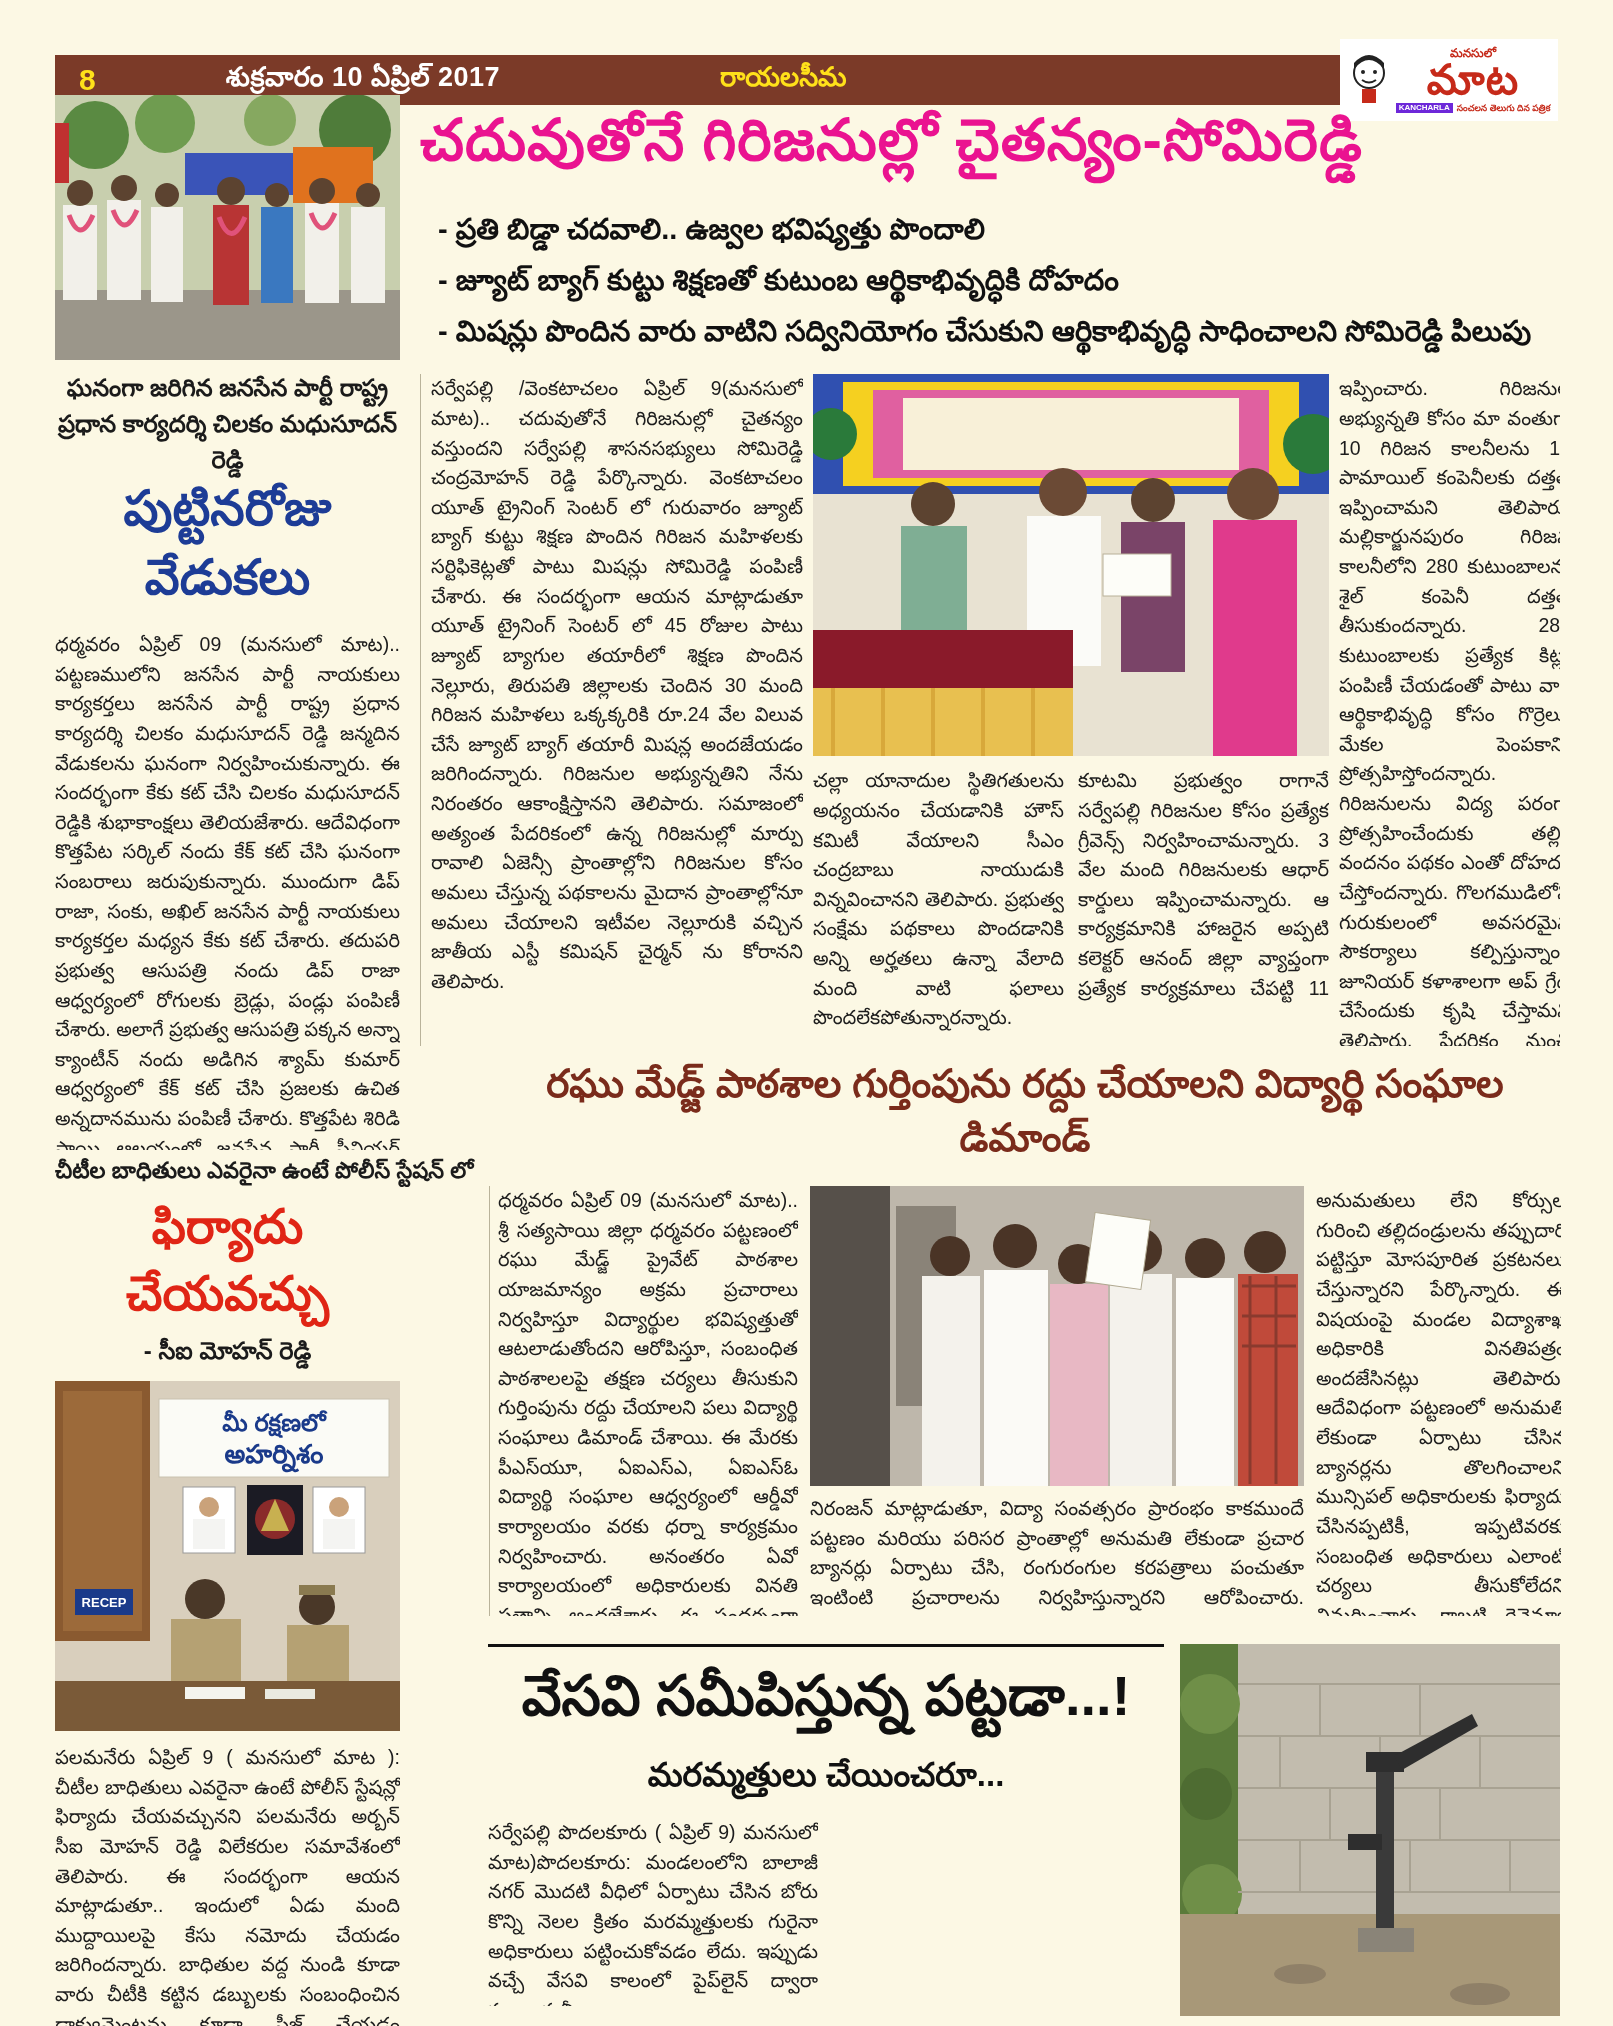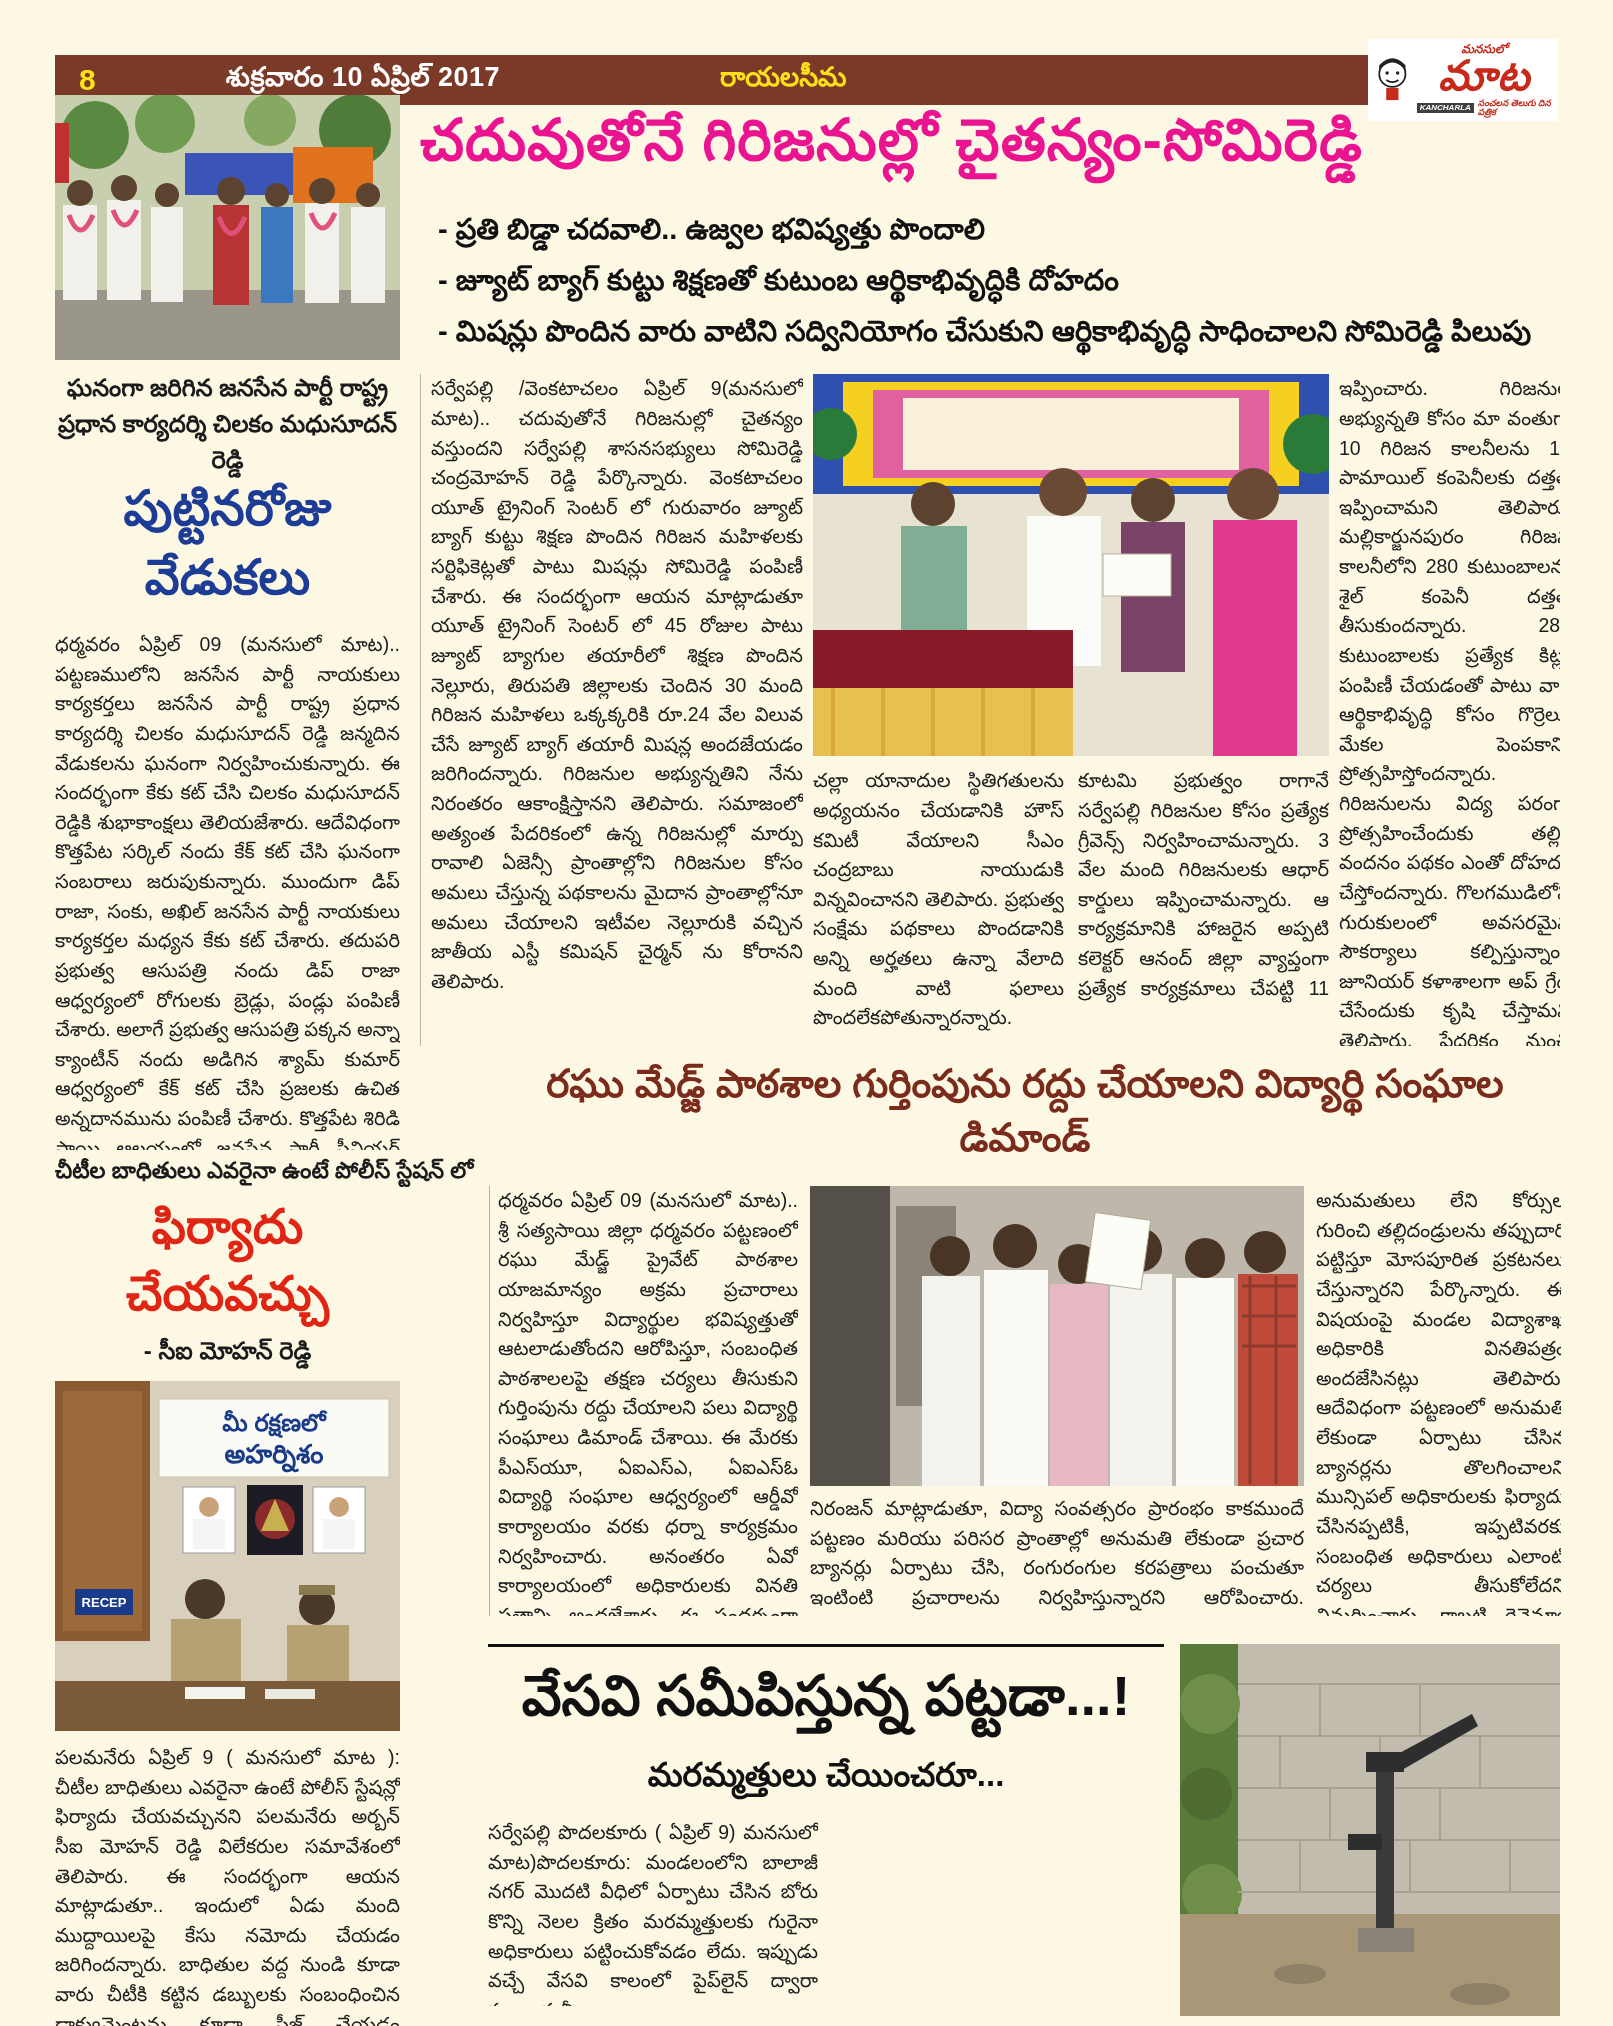--- a/index.html
+++ b/index.html
@@ -12,28 +12,28 @@
   }
   
   .header-bar{
     position:absolute;left:55px;top:55px;width:1503px;height:50px;
     background:#7b3a28;display:flex;align-items:center;
   }
   .page-num{color:#ffe11a;font-size:30px;font-weight:bold;margin-left:24px;}
   .header-date{color:#ffffff;font-size:27px;font-weight:bold;margin-left:130px;letter-spacing:.5px;}
   .header-section{color:#ffe11a;font-size:27px;font-weight:bold;position:absolute;left:665px;}
   .logo-box{
-    position:absolute;right:0;top:-16px;width:190px;height:82px;background:#ffffff;
-    display:flex;align-items:center;justify-content:center;gap:6px;box-sizing:border-box;padding:3px 6px;font-style:italic;
+    position:absolute;right:0;top:-16px;width:218px;height:82px;background:#ffffff;
+    display:flex;align-items:center;justify-content:center;gap:6px;box-sizing:border-box;padding:3px 6px;
   }
   .logo-text{display:flex;flex-direction:column;align-items:center;line-height:1;}
   .logo-top{color:#c62a1a;font-size:12px;font-weight:bold;}
   .logo-title{color:#c62a1a;font-size:42px;font-weight:800;letter-spacing:1px;}
   .logo-bottom{display:flex;align-items:center;gap:4px;margin-top:2px;}
-  .logo-pub{background:#404040;color:#fff;font-size:8px;font-weight:bold;padding:1px 3px;}
+  .logo-pub{background:#6d28d9;color:#fff;font-size:8px;font-weight:bold;padding:1px 3px;}
   .logo-tagline{color:#c62a1a;font-size:9px;font-weight:bold;}
   
   .body-text{font-size:19.5px;line-height:1.52;text-align:justify;color:#1c1c1c;overflow:hidden;}
   .photo{display:block;width:100%;}
   
   .left-col{position:absolute;left:55px;top:95px;width:345px;}
   .caption{font-size:24px;font-weight:bold;line-height:1.5;text-align:center;margin:10px 0 2px;}
   .headline-blue{font-size:49px;font-weight:800;color:#1d3c96;text-align:center;margin:2px 0 12px;}
   .body1{height:520px;}
   .kicker{font-size:22.5px;font-weight:bold;margin-top:8px;white-space:nowrap;}

